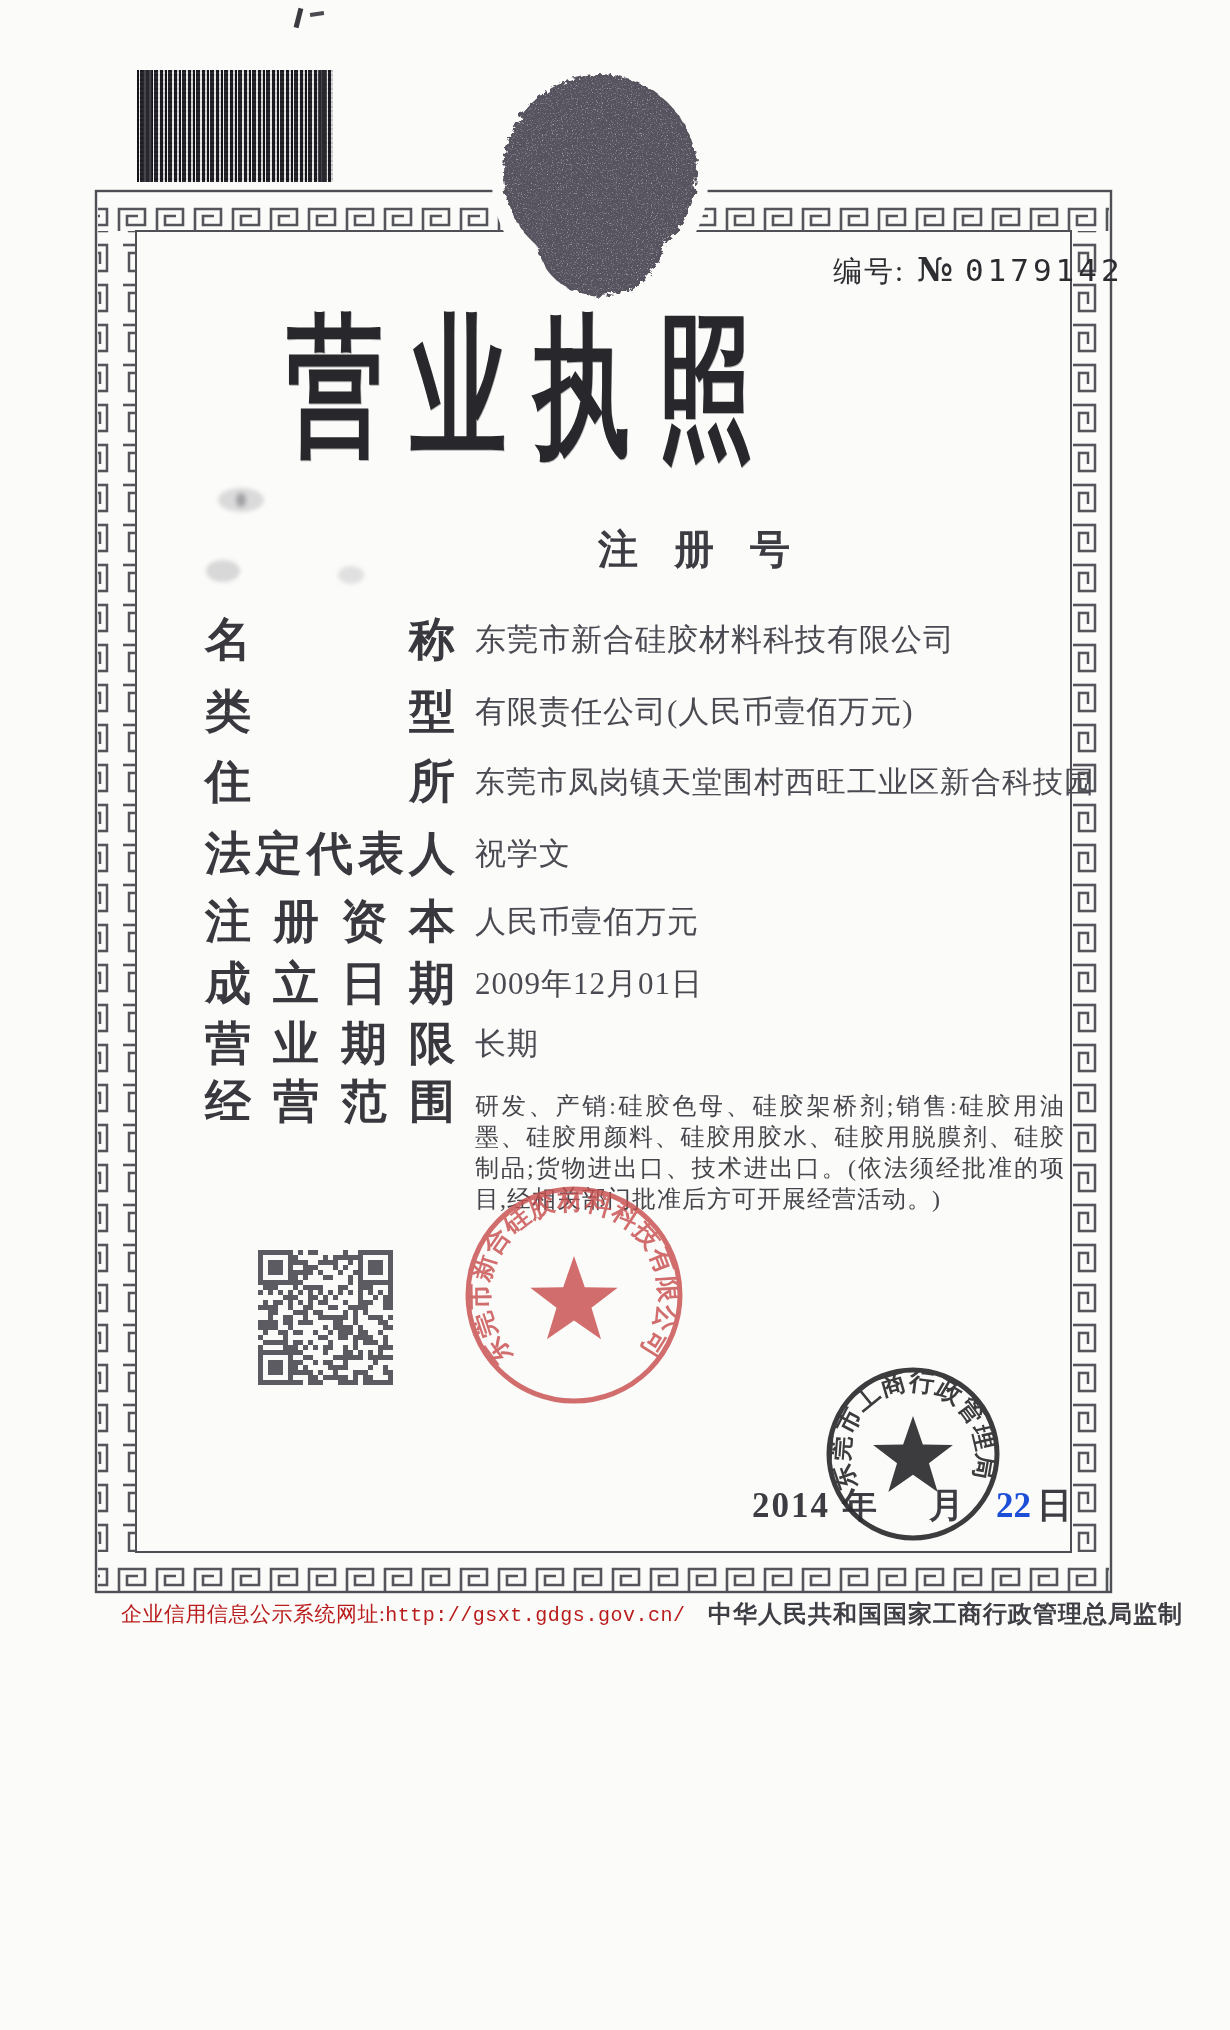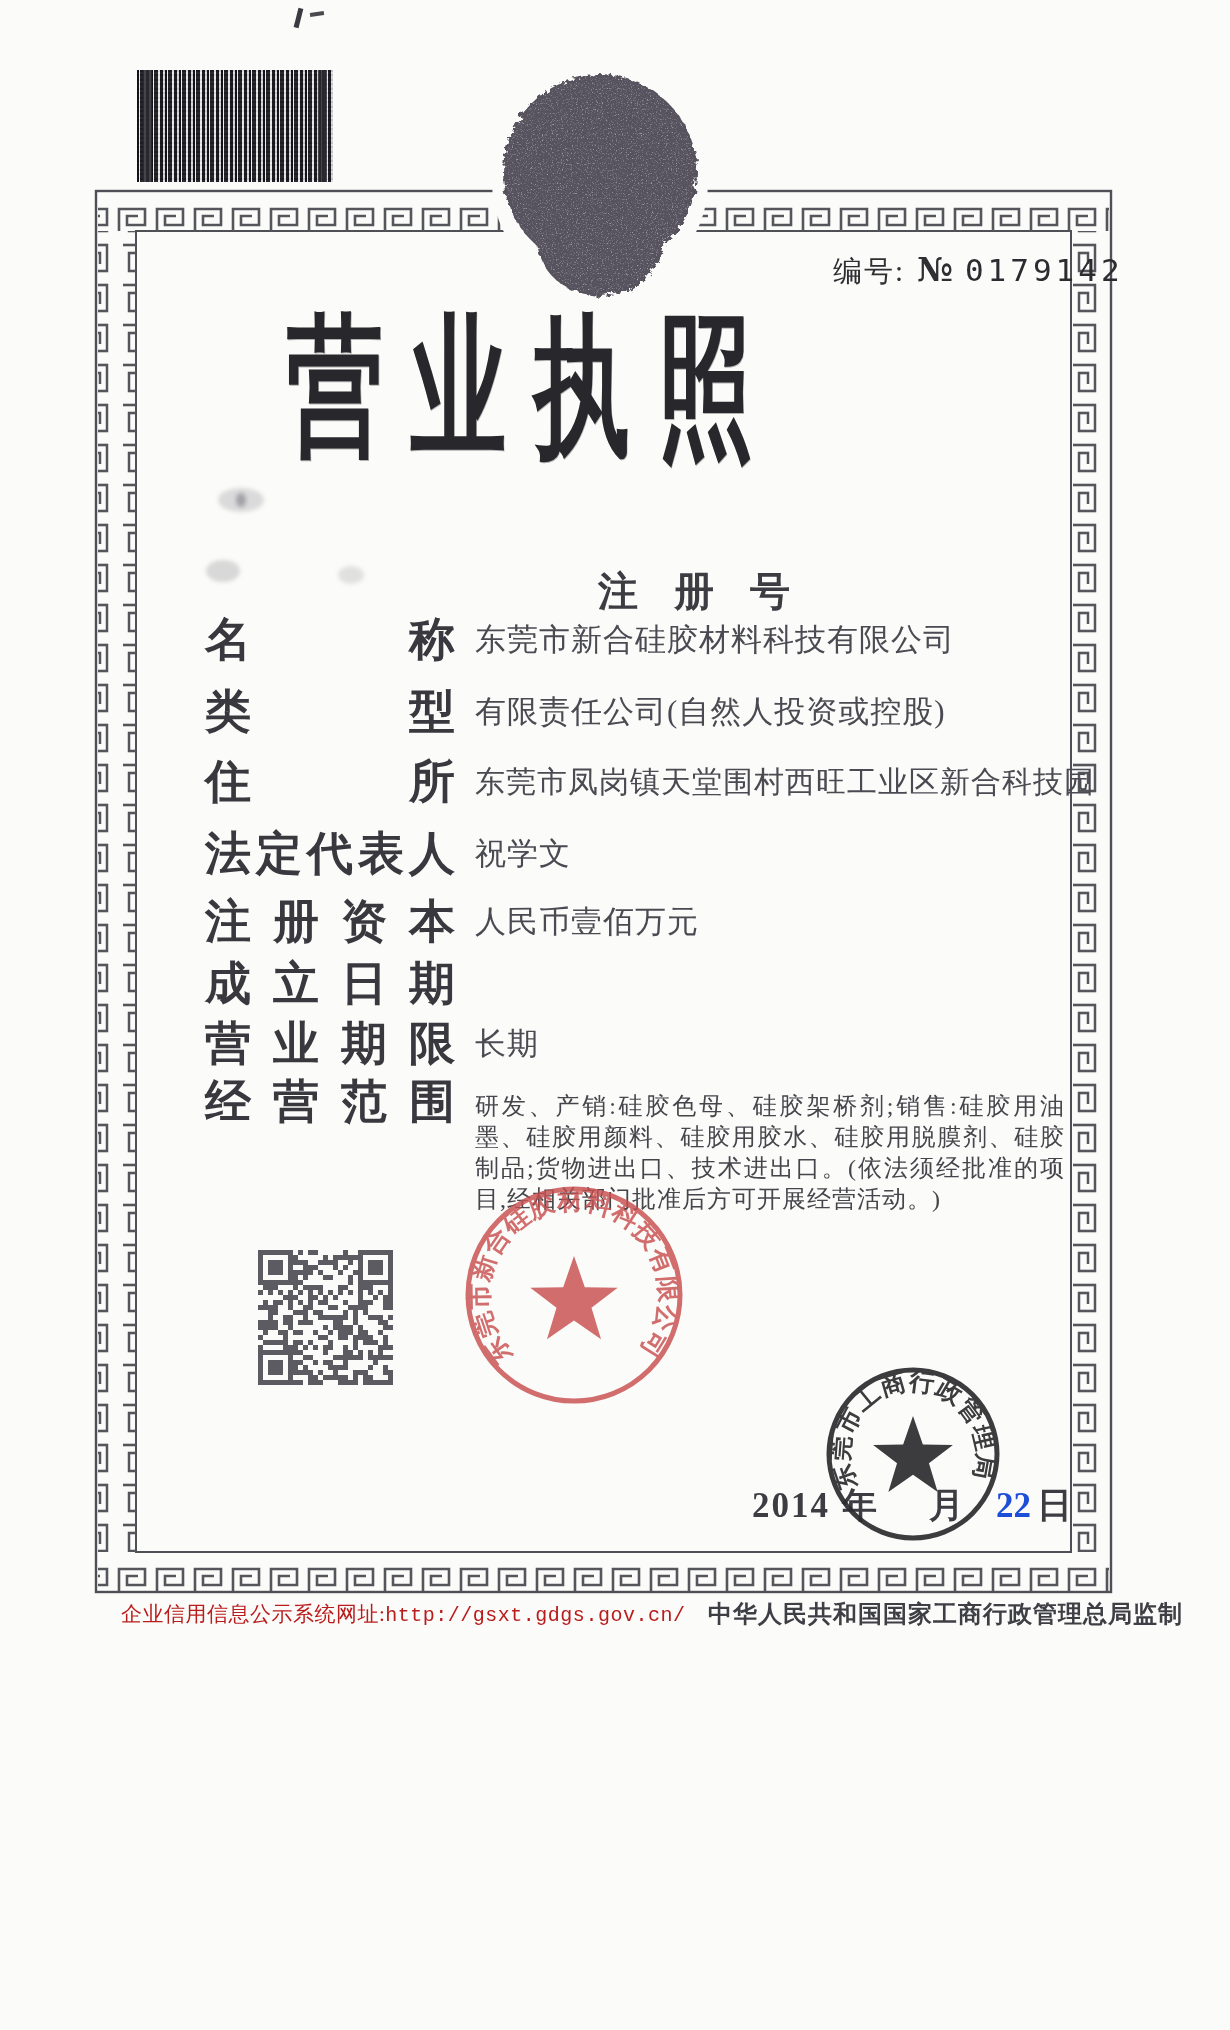--- a/index.html
+++ b/index.html
@@ -39,21 +39,21 @@
   .serial .no-mark{font-size:33px;font-weight:bold;font-family:"DejaVu Serif",serif;}
   .serial .digits{font-size:31px;letter-spacing:4px;font-family:"DejaVu Sans Mono",monospace;color:#2b2b30;}
   
   .title{
     position:absolute;left:287px;top:305px;z-index:4;margin:0;
     font-size:152px;font-weight:900;letter-spacing:44px;line-height:1.1;
     transform:scaleX(.63);transform-origin:0 0;color:#28282c;
     text-shadow:1px 1px 0 rgba(90,90,95,.45);white-space:nowrap;
   }
   
-  .regline{position:absolute;left:598px;top:522px;z-index:4;display:flex;align-items:baseline;gap:52px;margin-top:42px;}
+  .regline{position:absolute;left:598px;top:522px;z-index:4;display:flex;align-items:baseline;gap:52px;}
   .regline .lbl{font-size:40px;letter-spacing:13px;color:#3c3c42;font-weight:600;white-space:nowrap;}
   .regline .num{font-size:41px;color:#3e444e;letter-spacing:1px;}
   
   .row{position:absolute;left:205px;width:865px;display:flex;align-items:flex-start;z-index:4;}
   .row-label{
     flex:0 0 250px;display:flex;justify-content:space-between;
     font-size:46px;line-height:56px;font-weight:600;color:#38383e;
   }
   .row-value{
     margin-left:20px;font-size:31px;line-height:56px;color:#4a4a52;
@@ -171,21 +171,21 @@
         <span>名</span>
         <span>称</span>
       </div>
     <div class="row-value">东莞市新合硅胶材料科技有限公司</div>
   </div>
   <div class="row" style="top:684px">
     <div class="row-label char-justify">
         <span>类</span>
         <span>型</span>
       </div>
-    <div class="row-value">有限责任公司(自然人投资或控股)</div>
+    <div class="row-value">有限责任公司(人民币壹佰万元)</div>
   </div>
   <div class="row" style="top:754px">
     <div class="row-label char-justify">
         <span>住</span>
         <span>所</span>
       </div>
     <div class="row-value small">东莞市凤岗镇天堂围村西旺工业区新合科技园</div>
   </div>
   <div class="row" style="top:826px">
     <div class="row-label char-justify">
@@ -206,20 +206,21 @@
       </div>
     <div class="row-value">人民币壹佰万元</div>
   </div>
   <div class="row" style="top:956px">
     <div class="row-label char-justify">
         <span>成</span>
         <span>立</span>
         <span>日</span>
         <span>期</span>
       </div>
+    <div class="row-value">2009年12月01日</div>
   </div>
   <div class="row" style="top:1016px">
     <div class="row-label char-justify">
         <span>营</span>
         <span>业</span>
         <span>期</span>
         <span>限</span>
       </div>
     <div class="row-value">长期</div>
   </div>

